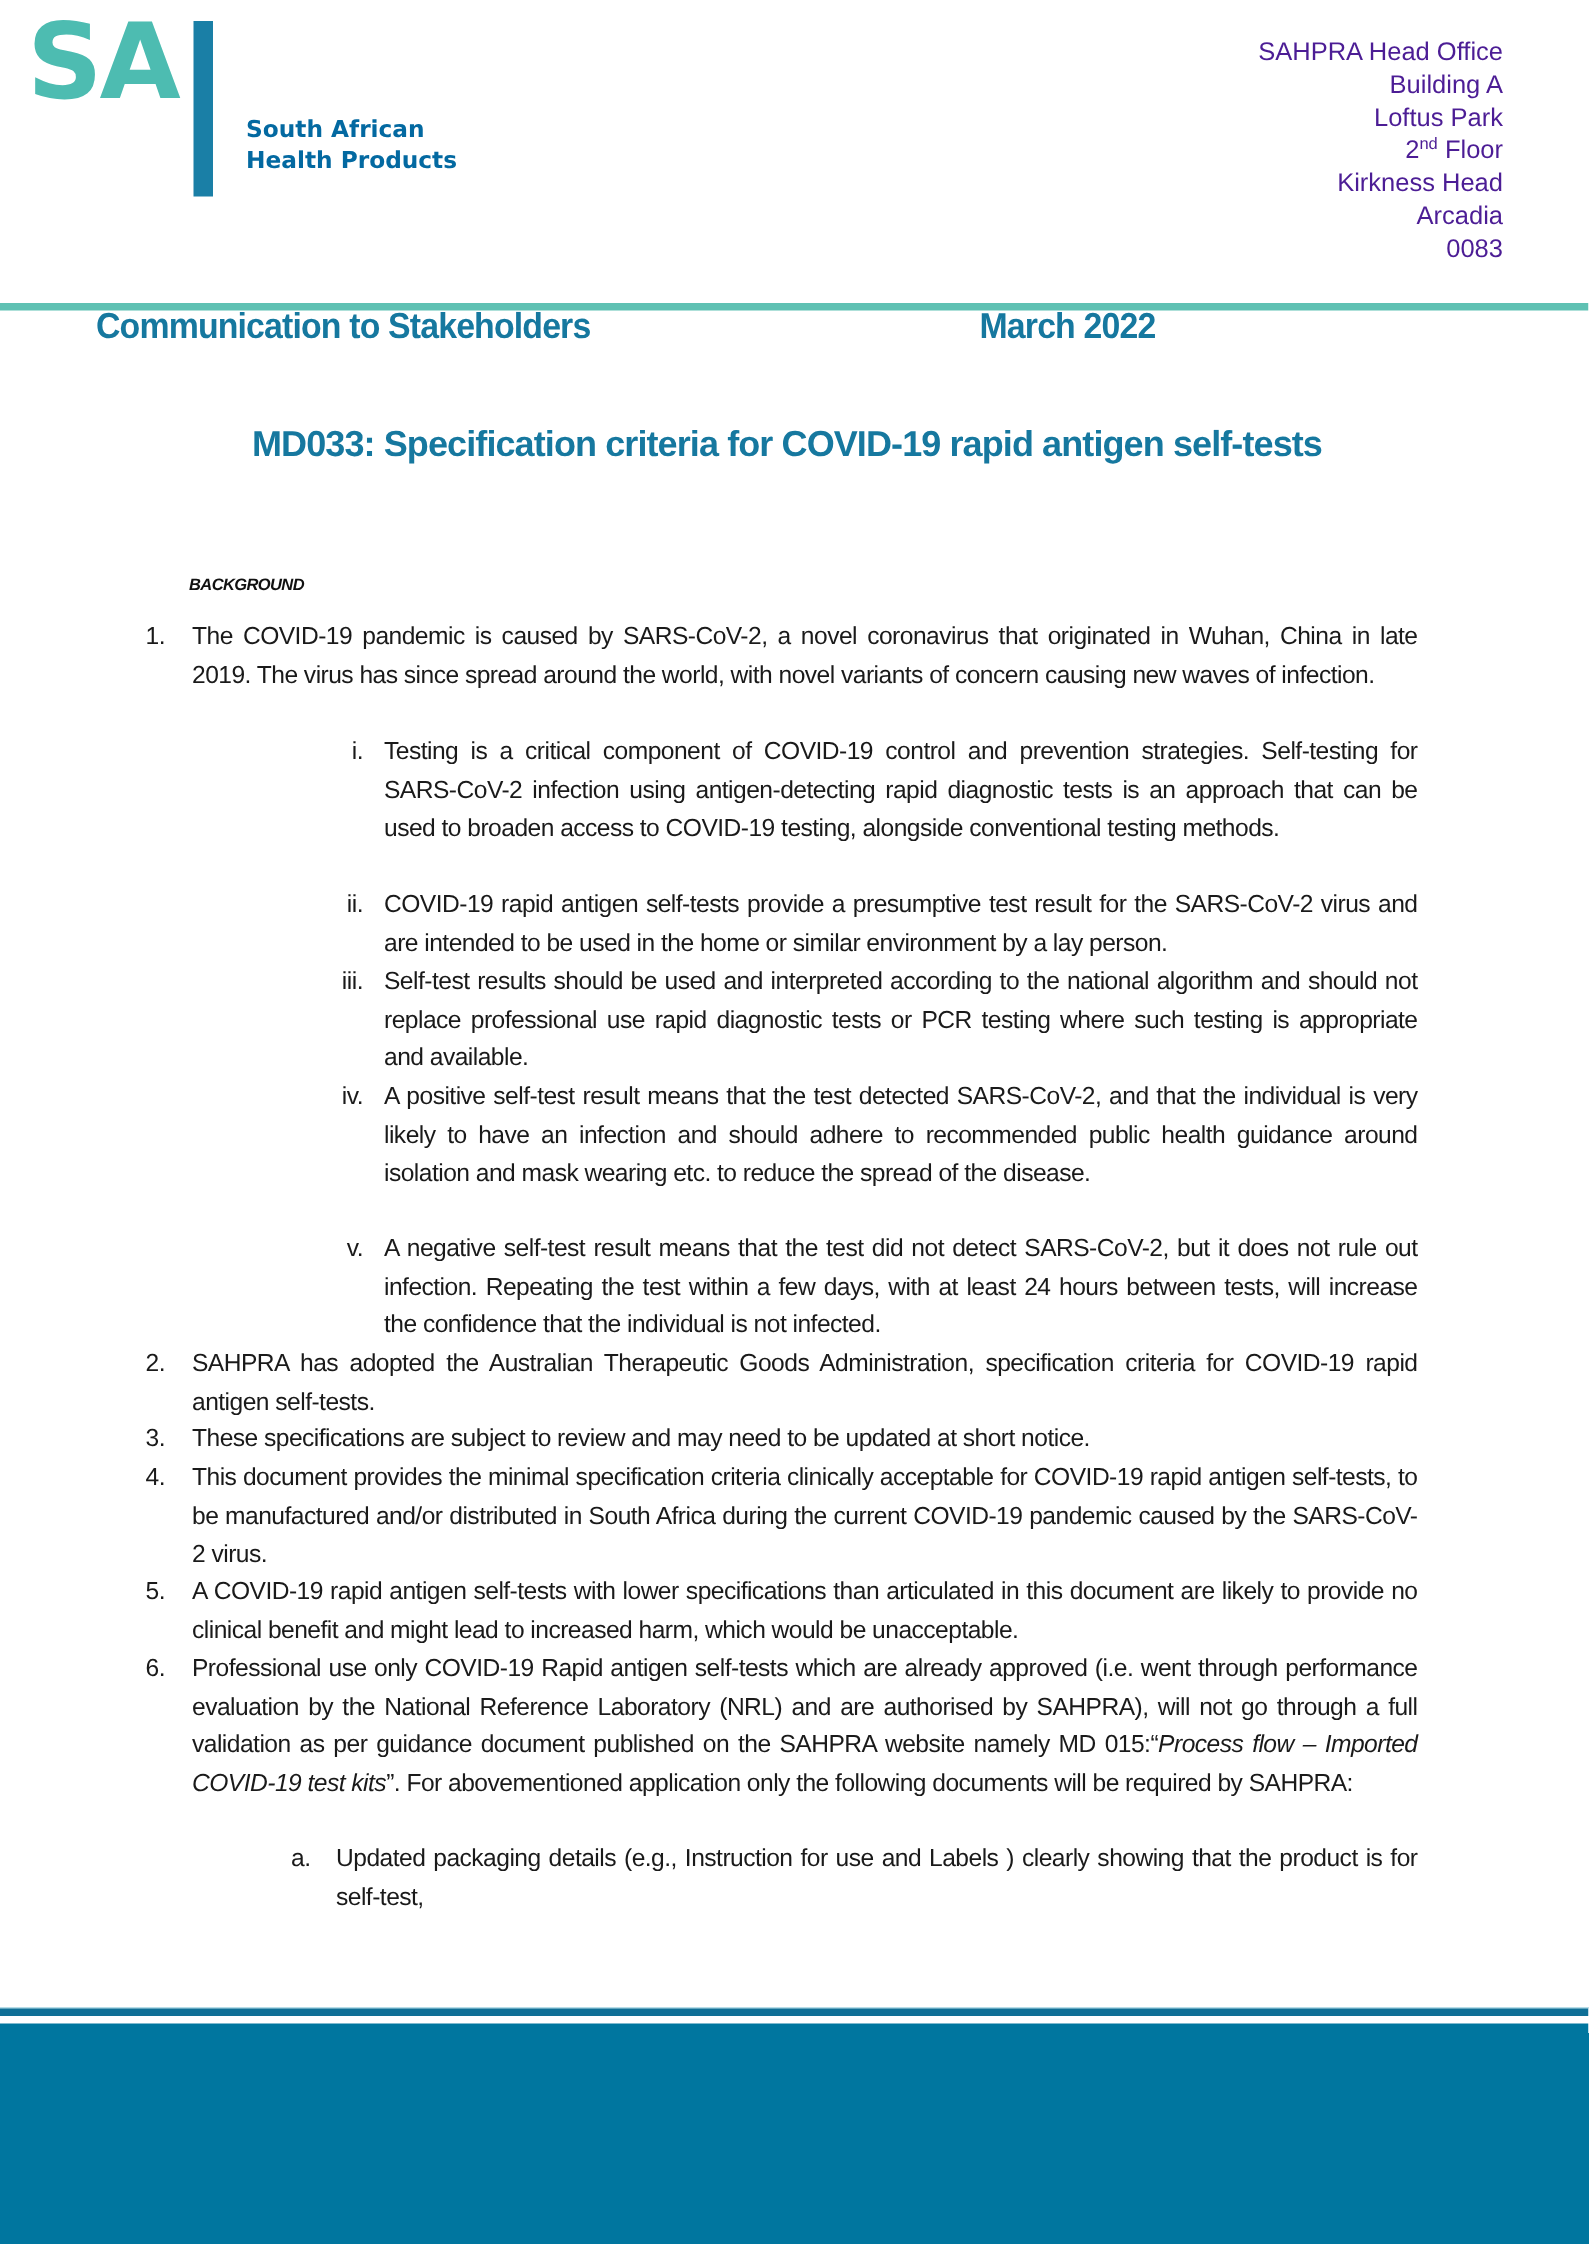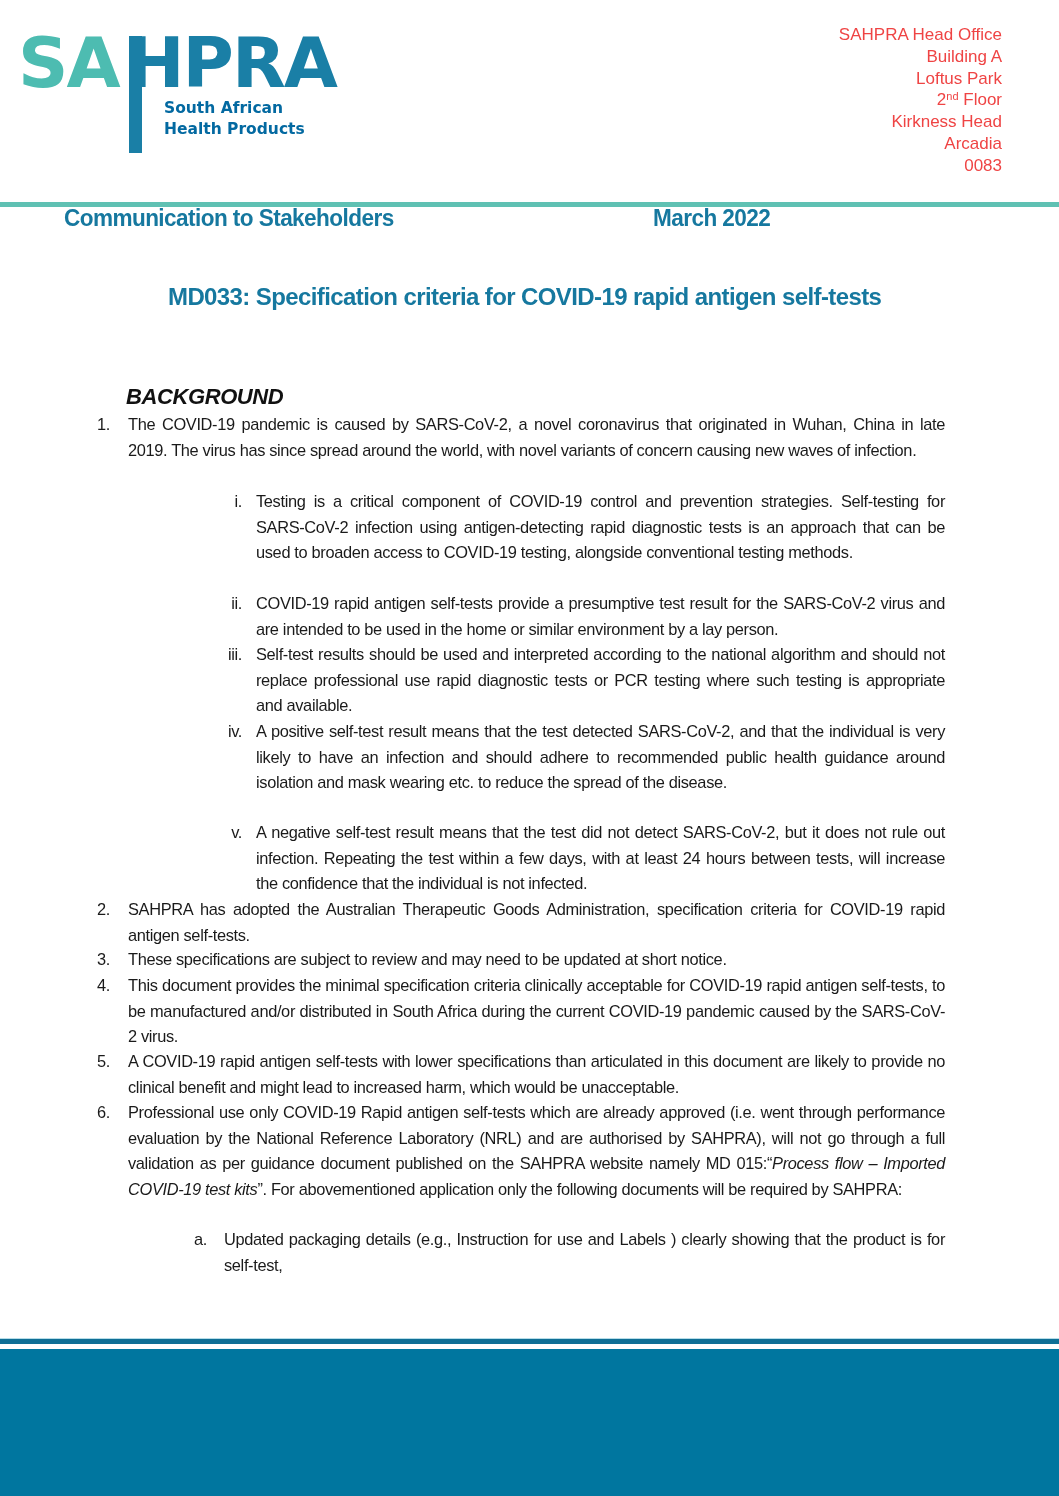--- a/index.html
+++ b/index.html
@@ -1,55 +1,54 @@
 <!DOCTYPE html>
 <html><head>
   <meta charset="utf-8">
   <style>
     html, body { margin: 0; padding: 0; }
     body {
       width: 1059px; height: 1496px; position: relative; overflow: hidden;
       background: #ffffff;
       font-family: "Liberation Sans Narrow", "Liberation Sans", sans-serif;
     }
-    .logo { position: absolute; left: 18px; top: 28px; width: 330px; height: 130px; }
+    .logo { position: absolute; left: 18px; top: 6px; width: 330px; height: 130px; }
     .logo-sa { position: absolute; left: 0; top: 0; font-family: "DejaVu Sans", sans-serif; font-weight: bold;
       font-size: 70px; line-height: 70px; color: #4dbcb1; letter-spacing: -2px; }
     .logo-hpra { position: absolute; left: 108px; top: 0; font-family: "DejaVu Sans", sans-serif; font-weight: bold;
       font-size: 70px; line-height: 70px; color: #1a7fa6; letter-spacing: -2px; }
     .logo-bar { position: absolute; left: 111px; top: 8px; width: 13px; height: 117px; background: #1a7fa6; }
     .logo-sub { position: absolute; left: 146px; top: 70px; font-family: "DejaVu Sans", sans-serif; font-weight: bold;
       font-size: 15.5px; line-height: 20.5px; color: #0369a1; }
     .address { position: absolute; right: 57px; top: 24px; text-align: right;
-      font-family: "Liberation Sans", sans-serif; font-size: 17px; line-height: 21.8px; color: #ef4444; }
+      font-family: "Liberation Sans", sans-serif; font-size: 17px; line-height: 21.8px; color: #4c1d95; }
     .address sup { font-size: 11px; vertical-align: top; position: relative; top: -3px; }
     .teal-rule { position: absolute; left: 0; top: 202px; width: 1059px; height: 5px; background: #5fc1b3; }
     .comm-title { position: absolute; left: 64px; top: 204px; font-family: "Liberation Sans", sans-serif;
       font-weight: bold; font-size: 24px; color: #16789f; letter-spacing: -0.6px; transform: scaleX(0.94); transform-origin: left; }
     .comm-date { position: absolute; left: 653px; top: 204px; font-family: "Liberation Sans", sans-serif;
       font-weight: bold; font-size: 24px; color: #16789f; letter-spacing: -0.6px; transform: scaleX(0.94); transform-origin: left; }
     .doc-title { position: absolute; left: 168px; top: 278px; width: 760px; font-family: "Liberation Sans", sans-serif;
       font-weight: bold; font-size: 24px; line-height: 38px; color: #16789f; letter-spacing: -0.6px; }
     .bg-heading { position: absolute; left: 126px; top: 384px; font-family: "Liberation Sans", sans-serif;
-      font-weight: bold; font-style: italic; font-size: 22px; color: #111; letter-spacing: -0.4px; }
+      font-weight: bold; font-style: italic; font-size: 11px; color: #111; letter-spacing: -0.4px; }
     .body-text { font-family: "Liberation Sans", sans-serif; font-size: 16.4px; line-height: 25.5px; color: #1a1a1a;
       letter-spacing: -0.35px; text-align: justify; }
     .item { position: absolute; }
     .num { position: absolute; text-align: right; }
     .txt { position: absolute; }
     .footer-thin { position: absolute; left: 0; top: 1338px; width: 1059px; height: 5px; background: #0f6f96;
       border-top: 1px solid #b7dde8; }
     .footer-block { position: absolute; left: 0; top: 1349px; width: 1059px; height: 147px; background: #00769f; }
   </style>
 </head>
 <body>
 
 <div class="logo">
   <span class="logo-sa">SA</span>
-  <span class="logo-hpra">HPRA</span>
   <div class="logo-bar"></div>
   <div class="logo-sub">
     <div>South African</div>
     <div>Health Products</div>
   </div>
 </div>
 
 <div class="address">
   <div>SAHPRA Head Office</div>
   <div>Building A</div>

